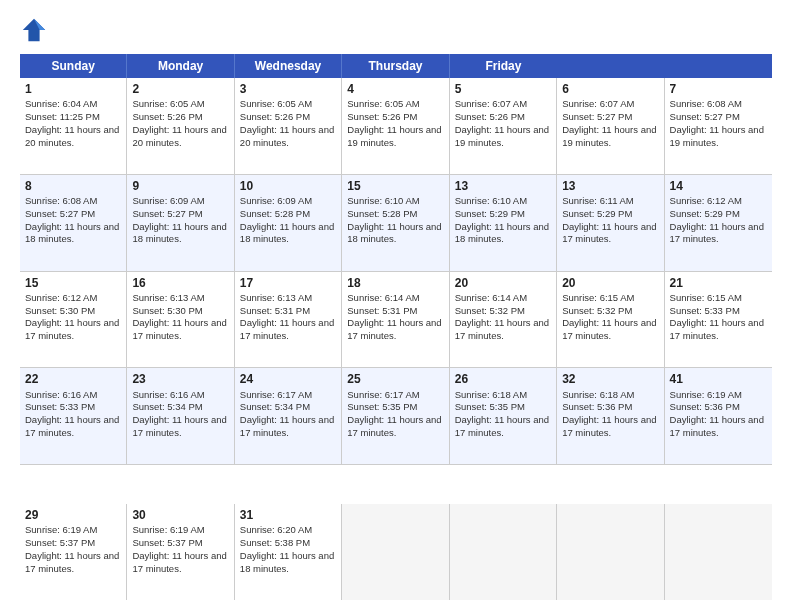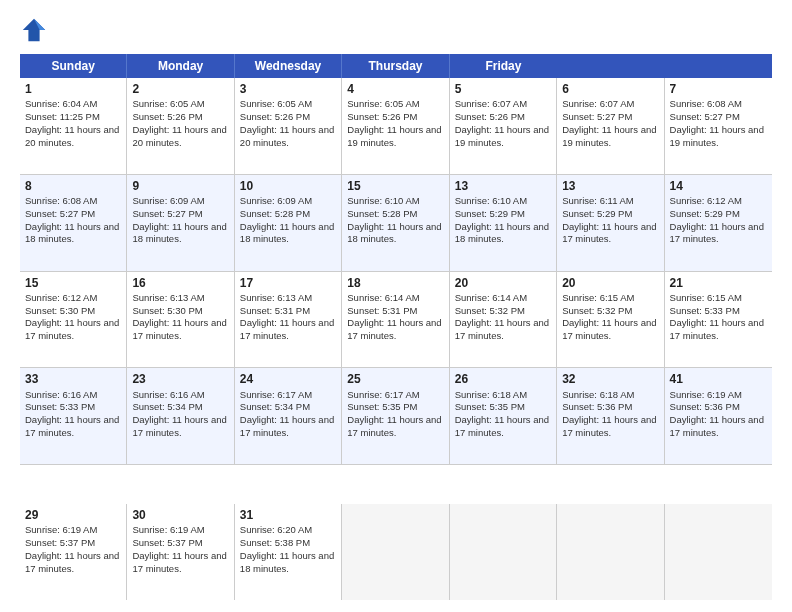--- a/index.html
+++ b/index.html
@@ -274,21 +274,21 @@
       </div>
           <div class="cal-cell">
         <span class="day-num">21</span>
         <span>Sunrise: 6:15 AM</span><br>
         <span>Sunset: 5:33 PM</span><br>
         <span>Daylight: 11 hours and 17 minutes.</span>
       </div>
         </div>
         <div class="cal-row">
           <div class="cal-cell">
-        <span class="day-num">33</span>
+        <span class="day-num">22</span>
         <span>Sunrise: 6:16 AM</span><br>
         <span>Sunset: 5:33 PM</span><br>
         <span>Daylight: 11 hours and 17 minutes.</span>
       </div>
           <div class="cal-cell">
         <span class="day-num">23</span>
         <span>Sunrise: 6:16 AM</span><br>
         <span>Sunset: 5:34 PM</span><br>
         <span>Daylight: 11 hours and 17 minutes.</span>
       </div>

